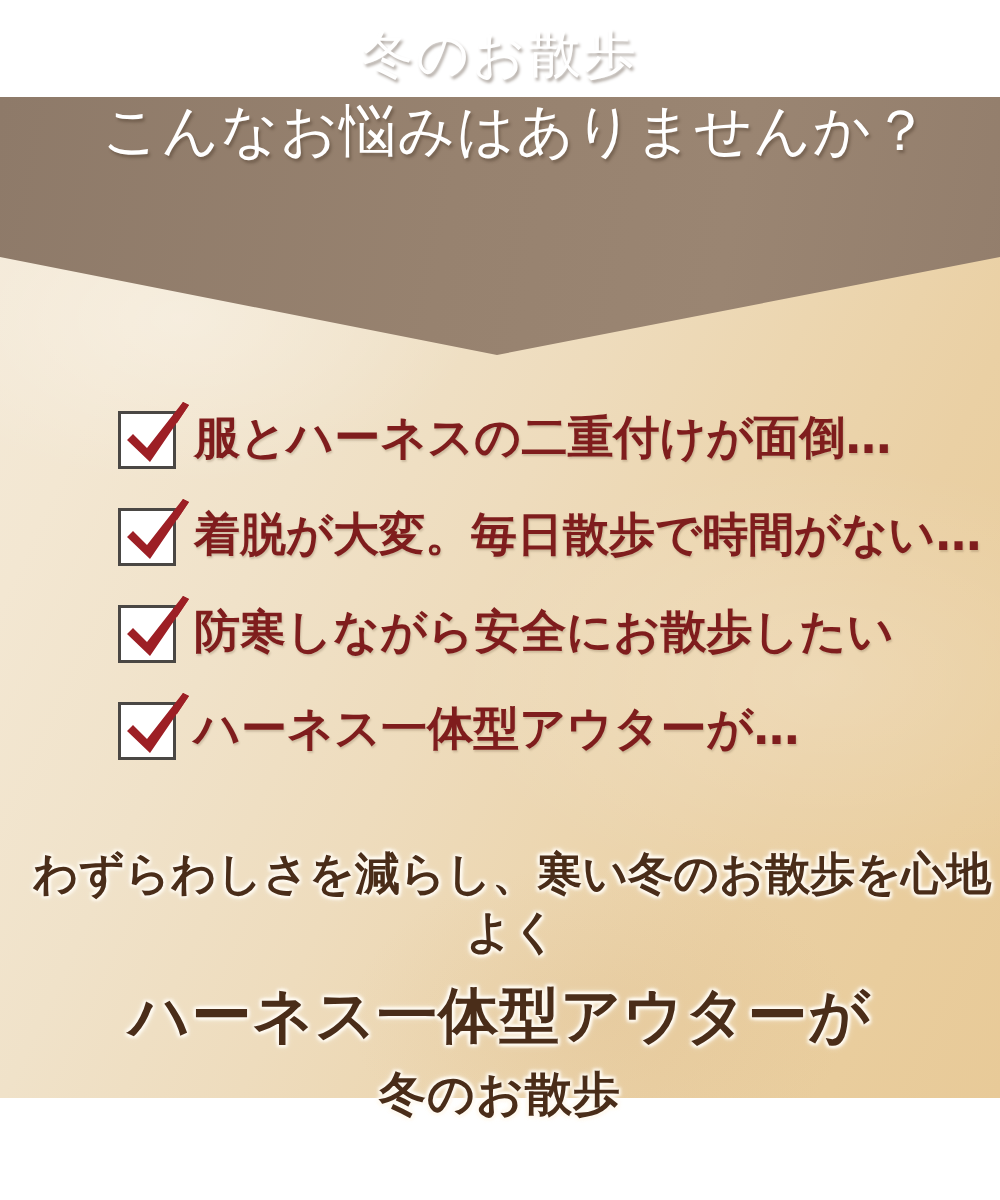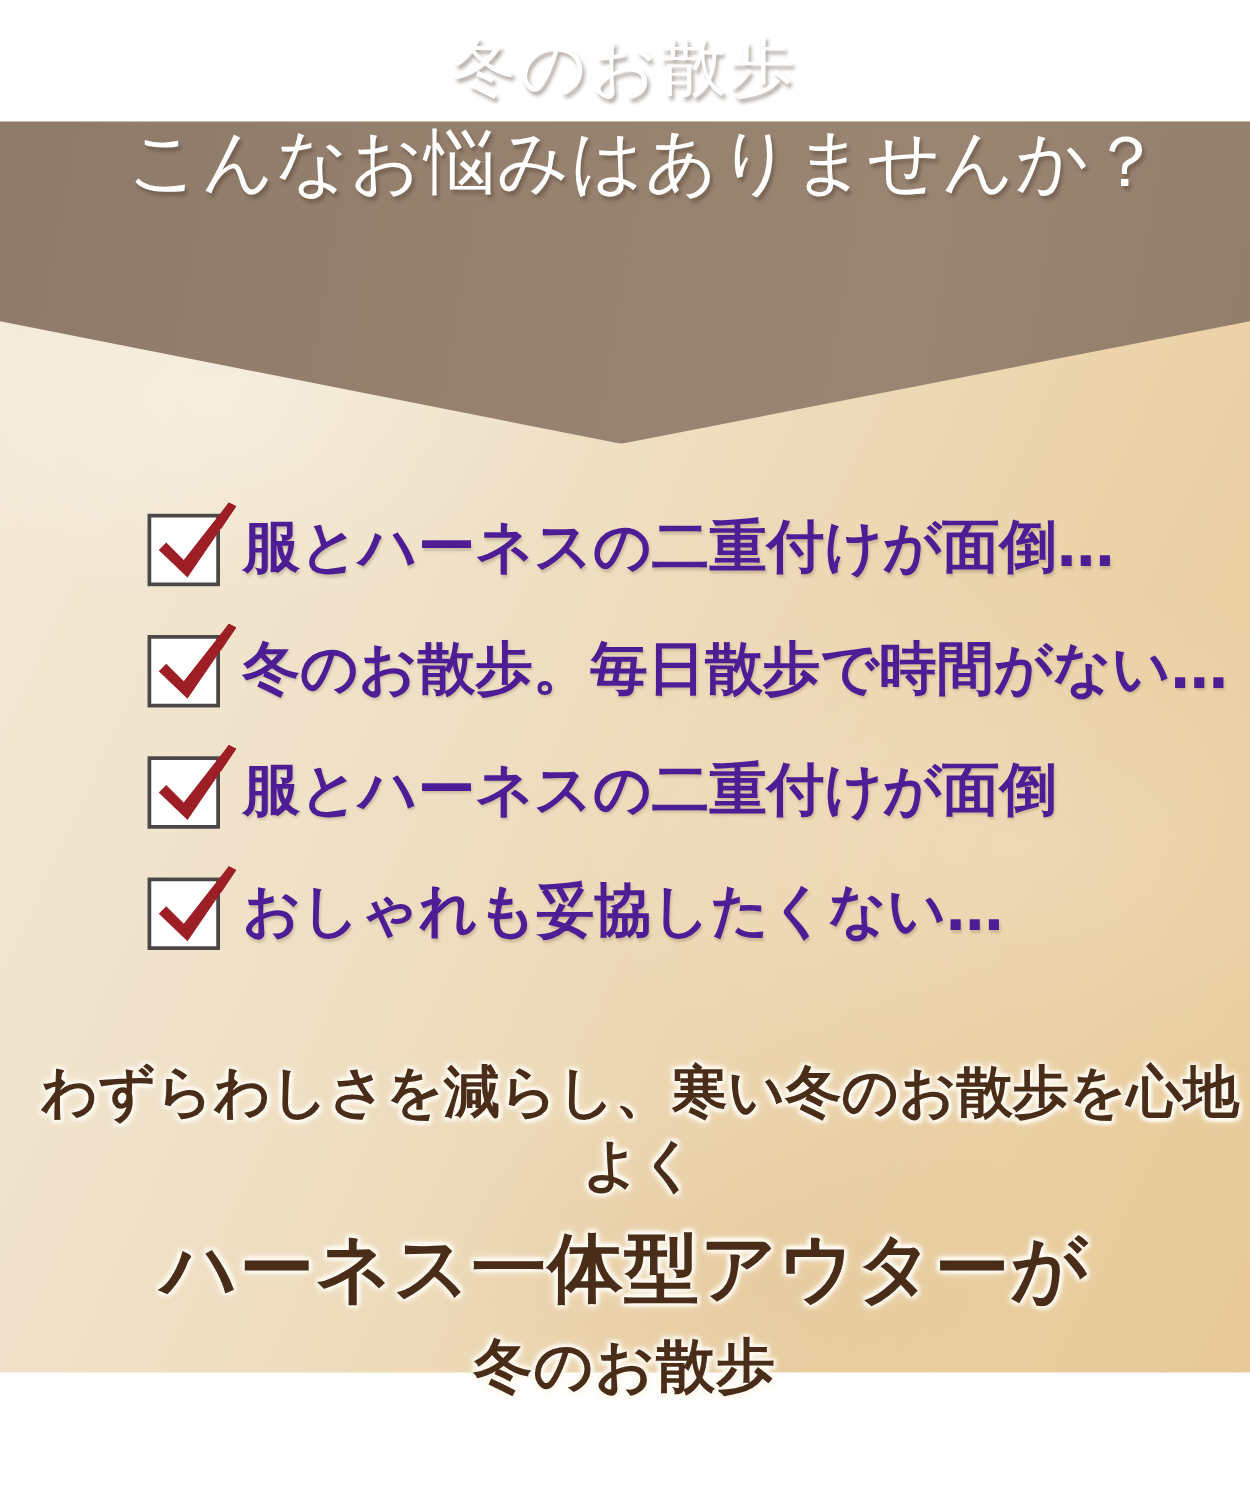--- a/index.html
+++ b/index.html
@@ -119,21 +119,21 @@
     width: 86px;
     height: 80px;
     overflow: visible;
   }
   .check-label {
     margin-left: 18px;
     font-family: "DejaVu Sans", "Liberation Sans", sans-serif;
     font-size: 46px;
     line-height: 64px;
     font-weight: 700;
-    color: #4c1d95;
+    color: #7f1d1d;
     letter-spacing: 0px;
     white-space: nowrap;
     text-shadow: 1px 2px 2px rgba(120,96,72,.28);
   }
 
   
   .closing {
     position: absolute;
     left: 0;
     top: 845px;
@@ -198,41 +198,41 @@
       <div class="check-label">服とハーネスの二重付けが面倒…</div>
     </div>
 
     <div class="check-row">
       <div class="checkbox">
         <svg viewBox="0 0 86 80">
           <path d="M10 42 L16 36 L30 50 L66 4 L72 7 L33 64 Z" fill="#9d1f25"></path>
           <path d="M66 4 L72 7 L60 25 L56 20 Z" fill="#9d1f25"></path>
         </svg>
       </div>
-      <div class="check-label">冬のお散歩。毎日散歩で時間がない…</div>
-    </div>
-
-    <div class="check-row">
-      <div class="checkbox">
-        <svg viewBox="0 0 86 80">
-          <path d="M10 42 L16 36 L30 50 L66 4 L72 7 L33 64 Z" fill="#9d1f25"></path>
-          <path d="M66 4 L72 7 L60 25 L56 20 Z" fill="#9d1f25"></path>
-        </svg>
-      </div>
-      <div class="check-label">服とハーネスの二重付けが面倒</div>
-    </div>
-
-    <div class="check-row">
-      <div class="checkbox">
-        <svg viewBox="0 0 86 80">
-          <path d="M10 42 L16 36 L30 50 L66 4 L72 7 L33 64 Z" fill="#9d1f25"></path>
-          <path d="M66 4 L72 7 L60 25 L56 20 Z" fill="#9d1f25"></path>
-        </svg>
-      </div>
-      <div class="check-label">おしゃれも妥協したくない…</div>
+      <div class="check-label">着脱が大変。毎日散歩で時間がない…</div>
+    </div>
+
+    <div class="check-row">
+      <div class="checkbox">
+        <svg viewBox="0 0 86 80">
+          <path d="M10 42 L16 36 L30 50 L66 4 L72 7 L33 64 Z" fill="#9d1f25"></path>
+          <path d="M66 4 L72 7 L60 25 L56 20 Z" fill="#9d1f25"></path>
+        </svg>
+      </div>
+      <div class="check-label">防寒しながら安全にお散歩したい</div>
+    </div>
+
+    <div class="check-row">
+      <div class="checkbox">
+        <svg viewBox="0 0 86 80">
+          <path d="M10 42 L16 36 L30 50 L66 4 L72 7 L33 64 Z" fill="#9d1f25"></path>
+          <path d="M66 4 L72 7 L60 25 L56 20 Z" fill="#9d1f25"></path>
+        </svg>
+      </div>
+      <div class="check-label">ハーネス一体型アウターが…</div>
     </div>
 
   </div>
 
   <div class="closing">
     <div class="closing-line closing-top">わずらわしさを減らし、寒い冬のお散歩を心地よく</div>
     <div class="closing-line closing-main">ハーネス一体型アウターが</div>
     <div class="closing-line closing-bottom">冬のお散歩</div>
   </div>
 

